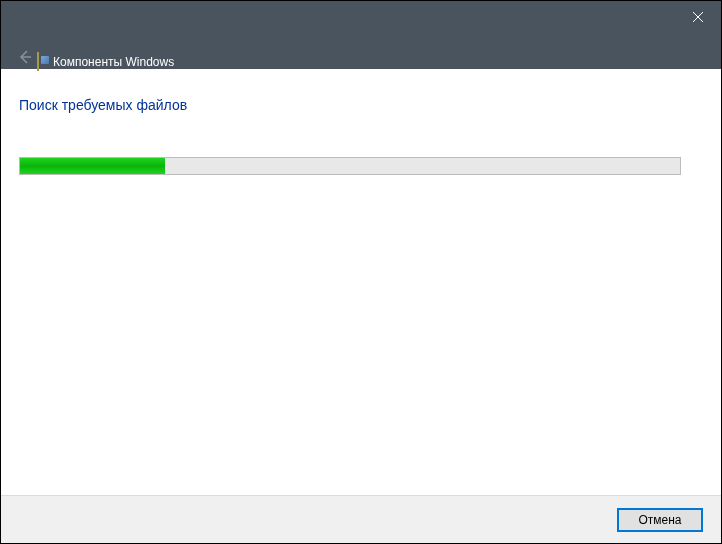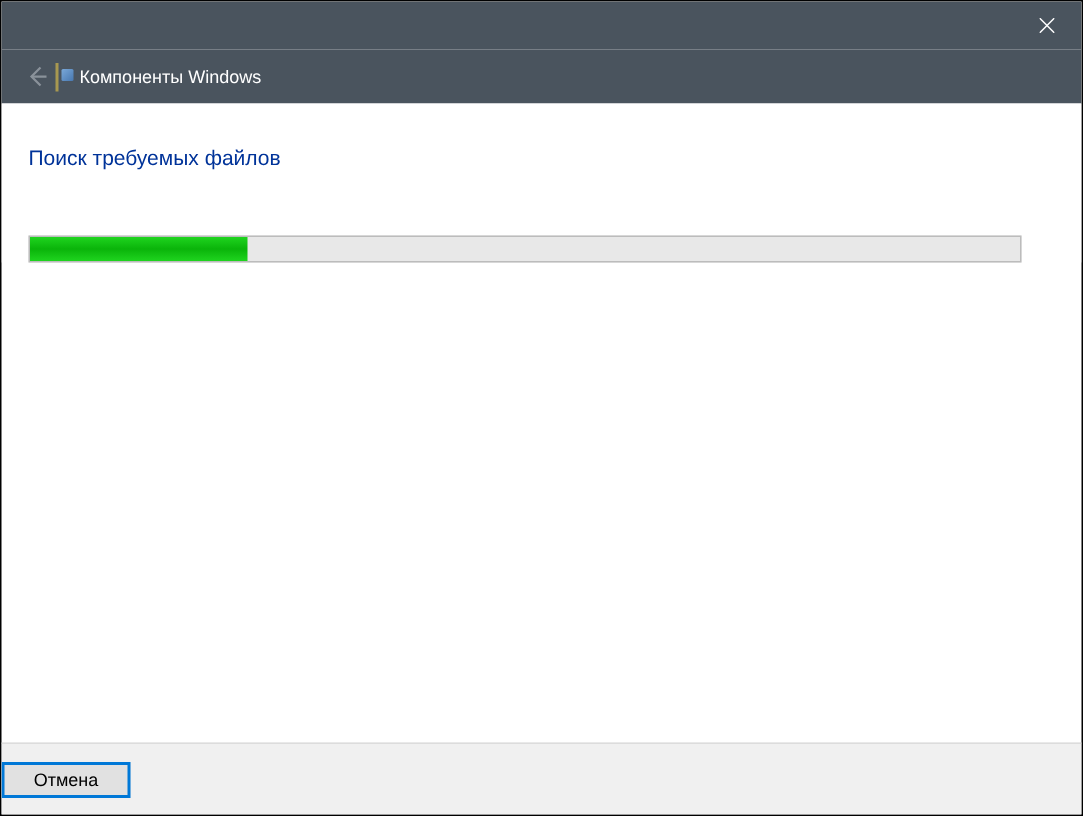--- a/index.html
+++ b/index.html
@@ -32,21 +32,21 @@
       cursor: pointer;
     }
     .close-btn svg {
       width: 10px;
       height: 10px;
     }
     .header {
       background: #4a545e;
       height: 36px;
       display: flex;
-      align-items: center;
+      align-items: flex-end;
       padding-left: 12px;
       gap: 0;
     }
     .back-btn {
       width: 24px;
       height: 24px;
       display: flex;
       align-items: center;
       justify-content: center;
       color: #8a929a;
@@ -109,20 +109,21 @@
     }
     .footer {
       position: absolute;
       bottom: 0;
       left: 0;
       right: 0;
       height: 48px;
       background: #f0f0f0;
       border-top: 1px solid #dcdcdc;
       display: flex;
+      justify-content: flex-end;
       align-items: center;
       padding-right: 18px;
     }
     .cancel-btn {
       min-width: 86px;
       height: 24px;
       background: #e1e1e1;
       border: 2px solid #0078d7;
       font-size: 12px;
       font-family: 'Segoe UI', Tahoma, sans-serif;

